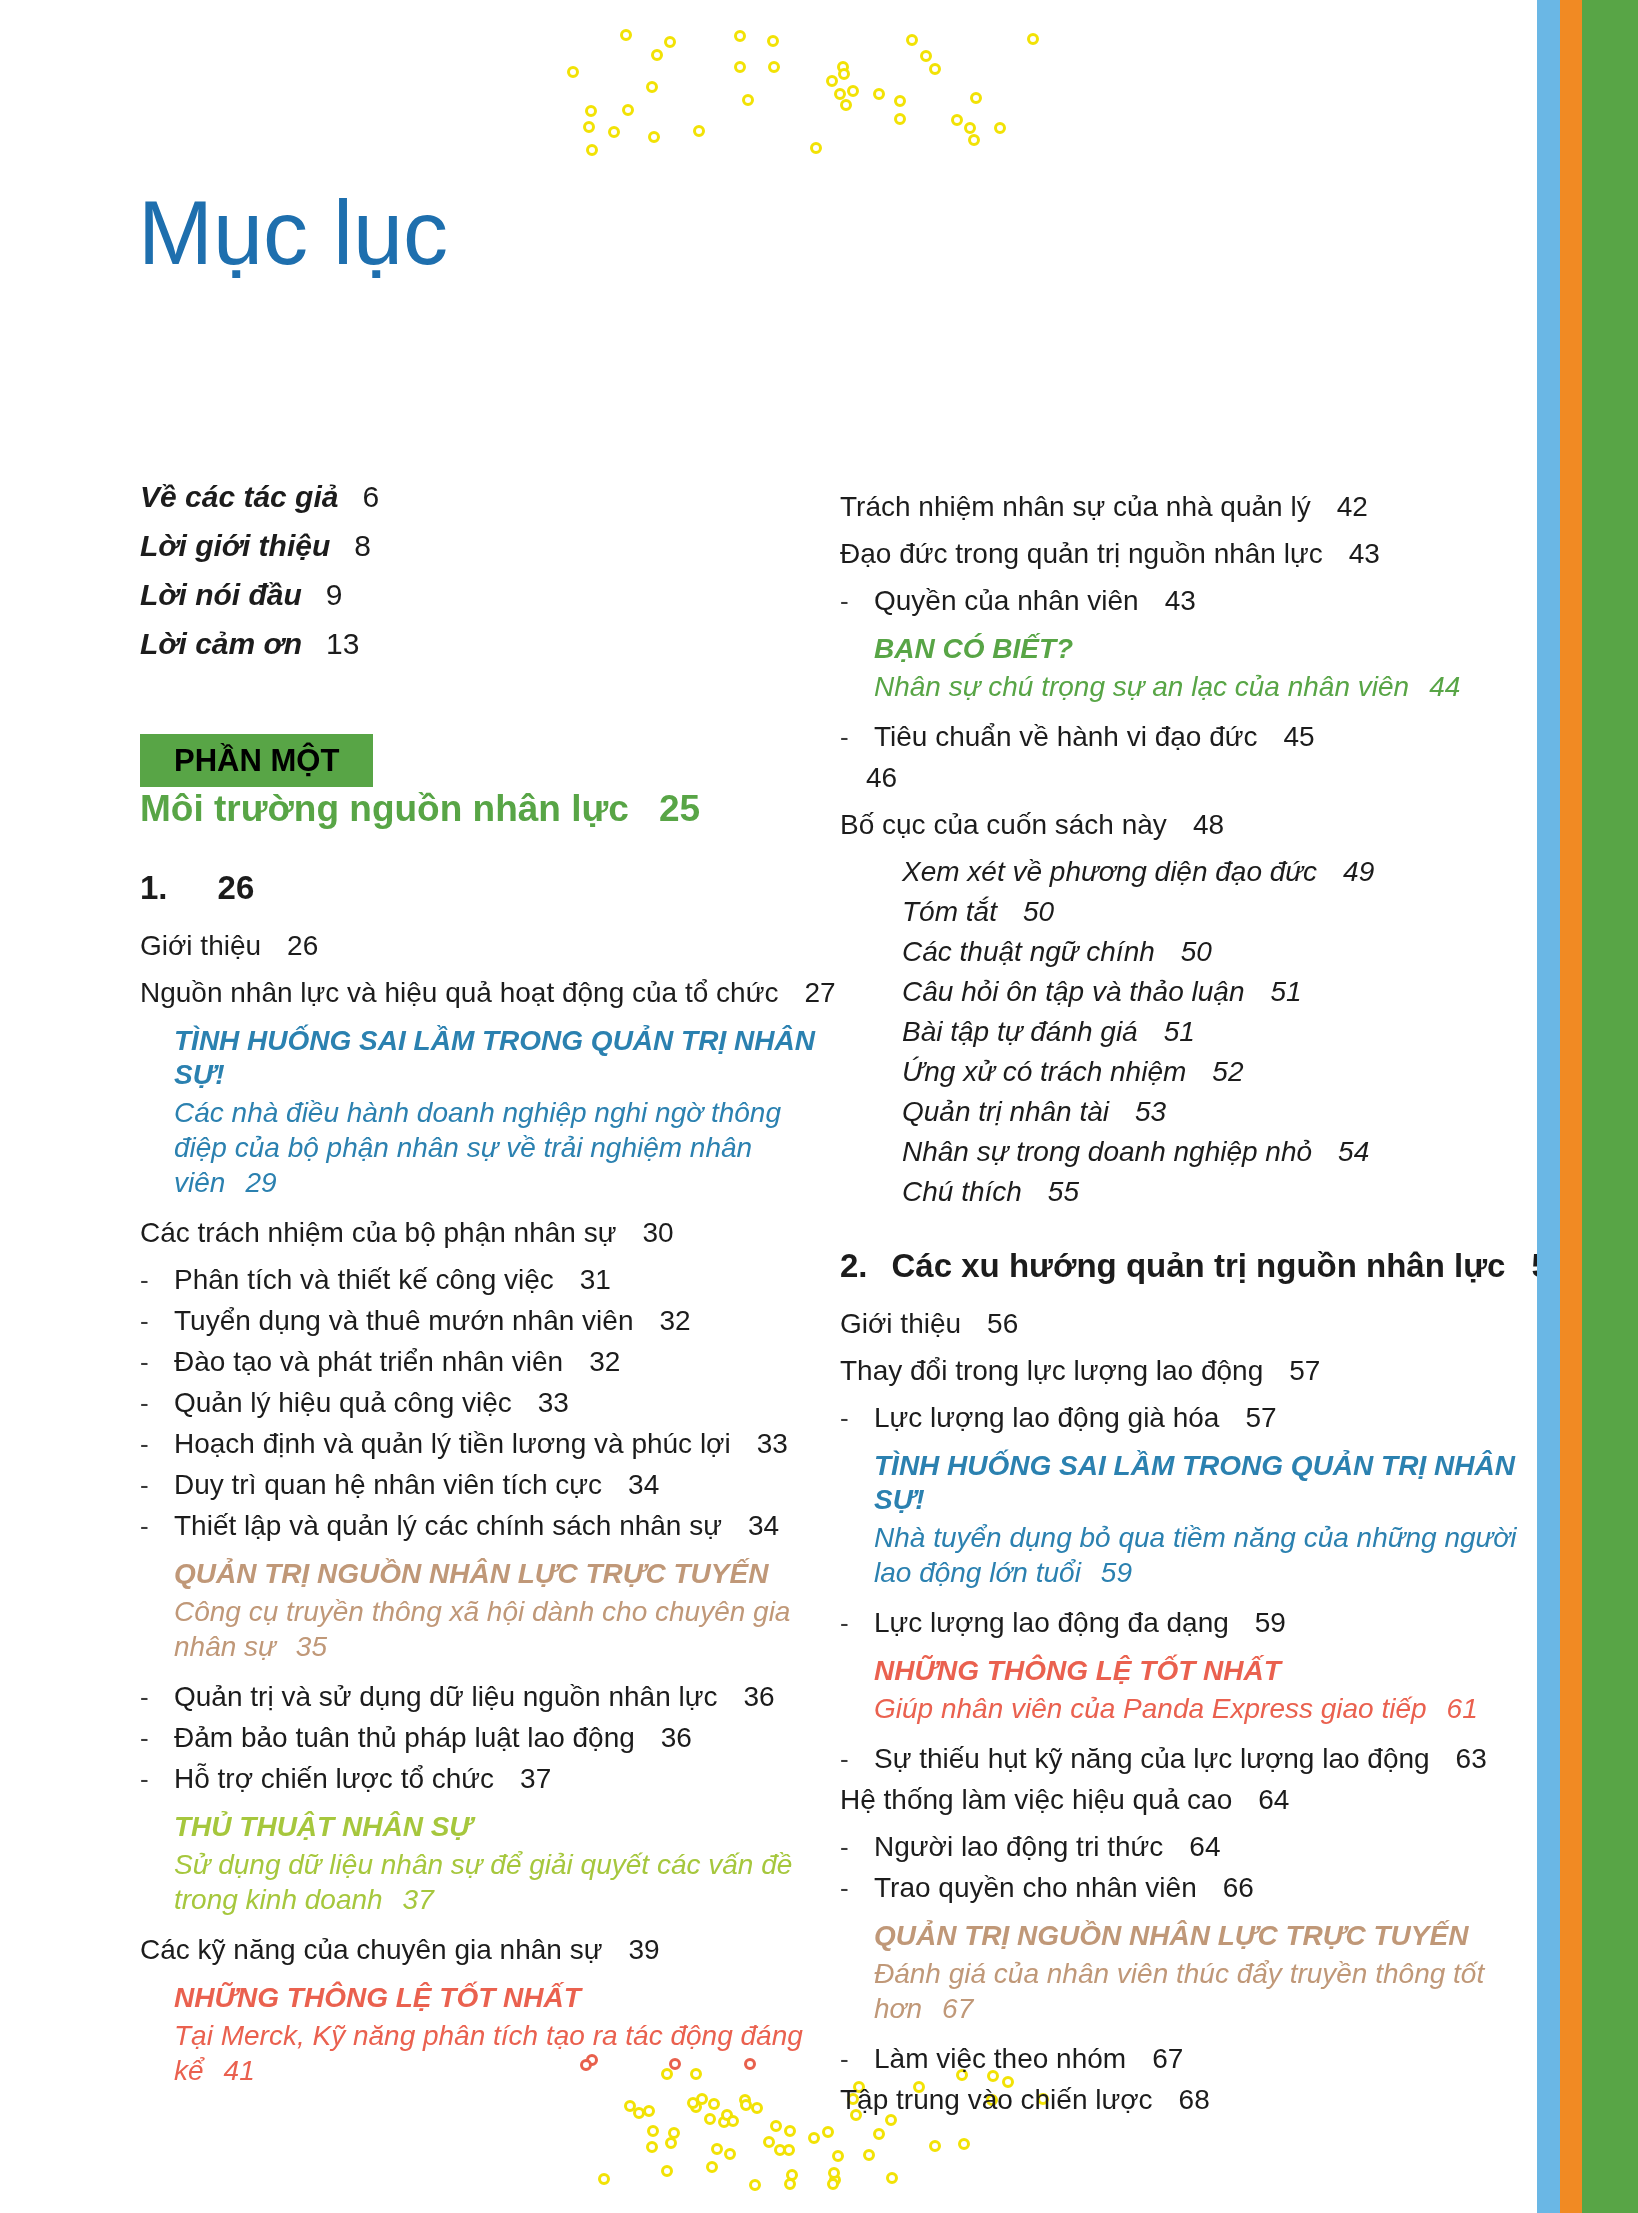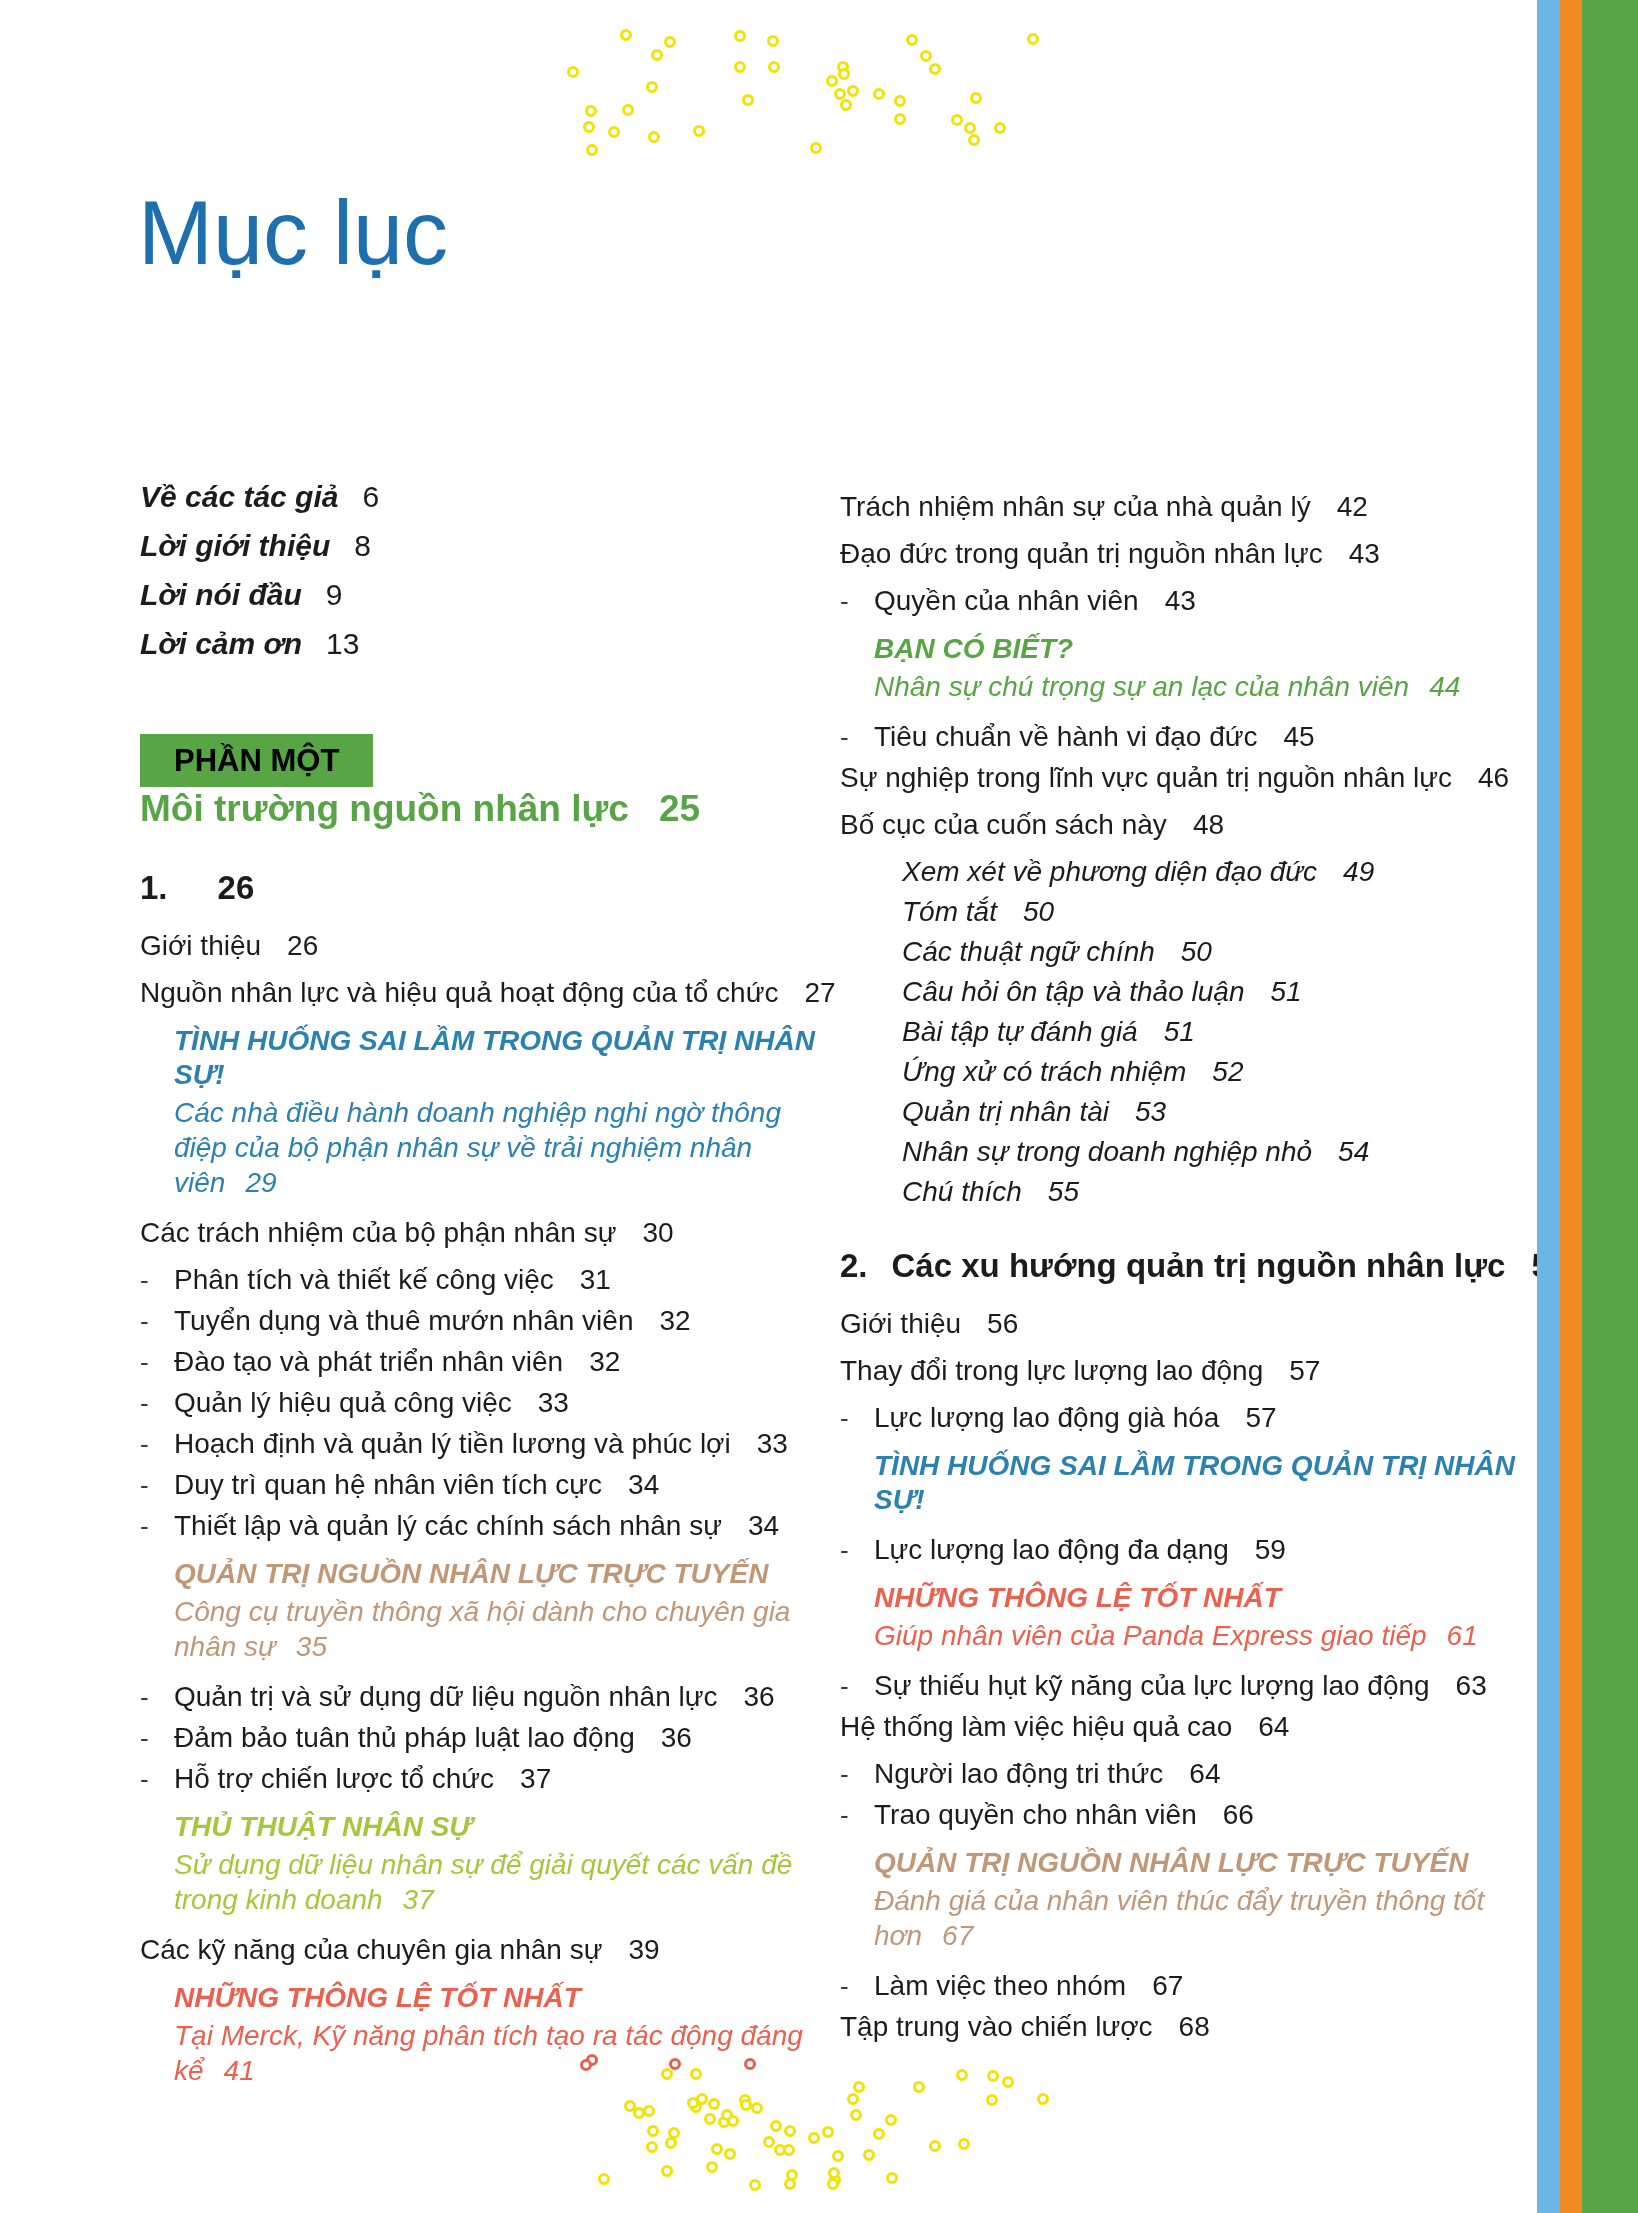--- a/index.html
+++ b/index.html
@@ -288,21 +288,20 @@
       <div class="feature green">
         <div class="f-title">BẠN CÓ BIẾT?</div>
         <div class="f-text"><span>Nhân sự chú trọng sự an lạc của nhân viên</span><span class="pg">44</span></div>
       </div>
       <div class="row dash">
         <span class="dash">-</span>
         <span class="lbl">Tiêu chuẩn về hành vi đạo đức</span>
         <span class="pg">45</span>
       </div>
       <div class="row plain">
-        <span class="lbl">Sự nghiệp trong lĩnh vực quản trị nguồn nhân lực</span>
         <span class="pg">46</span>
       </div>
       <div class="row plain">
         <span class="lbl">Bố cục của cuốn sách này</span>
         <span class="pg">48</span>
       </div>
       <div class="row subitalic">
         <span class="lbl">Xem xét về phương diện đạo đức</span>
         <span class="pg">49</span>
       </div>
@@ -351,20 +350,21 @@
         <span class="lbl">Thay đổi trong lực lượng lao động</span>
         <span class="pg">57</span>
       </div>
       <div class="row dash">
         <span class="dash">-</span>
         <span class="lbl">Lực lượng lao động già hóa</span>
         <span class="pg">57</span>
       </div>
       <div class="feature blue">
         <div class="f-title">TÌNH HUỐNG SAI LẦM TRONG QUẢN TRỊ NHÂN SỰ!</div>
+        <div class="f-text"><span>Nhà tuyển dụng bỏ qua tiềm năng của những người lao động lớn tuổi</span><span class="pg">59</span></div>
       </div>
       <div class="row dash">
         <span class="dash">-</span>
         <span class="lbl">Lực lượng lao động đa dạng</span>
         <span class="pg">59</span>
       </div>
       <div class="feature red">
         <div class="f-title">NHỮNG THÔNG LỆ TỐT NHẤT</div>
         <div class="f-text"><span>Giúp nhân viên của Panda Express giao tiếp</span><span class="pg">61</span></div>
       </div>

